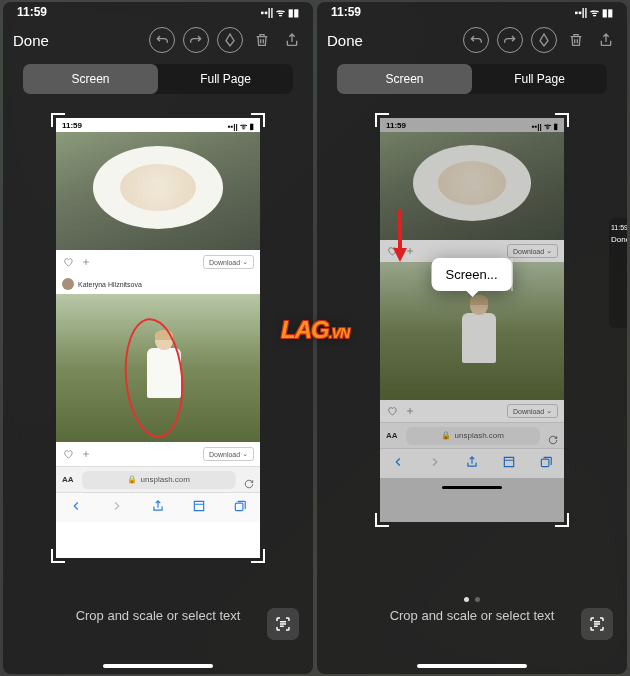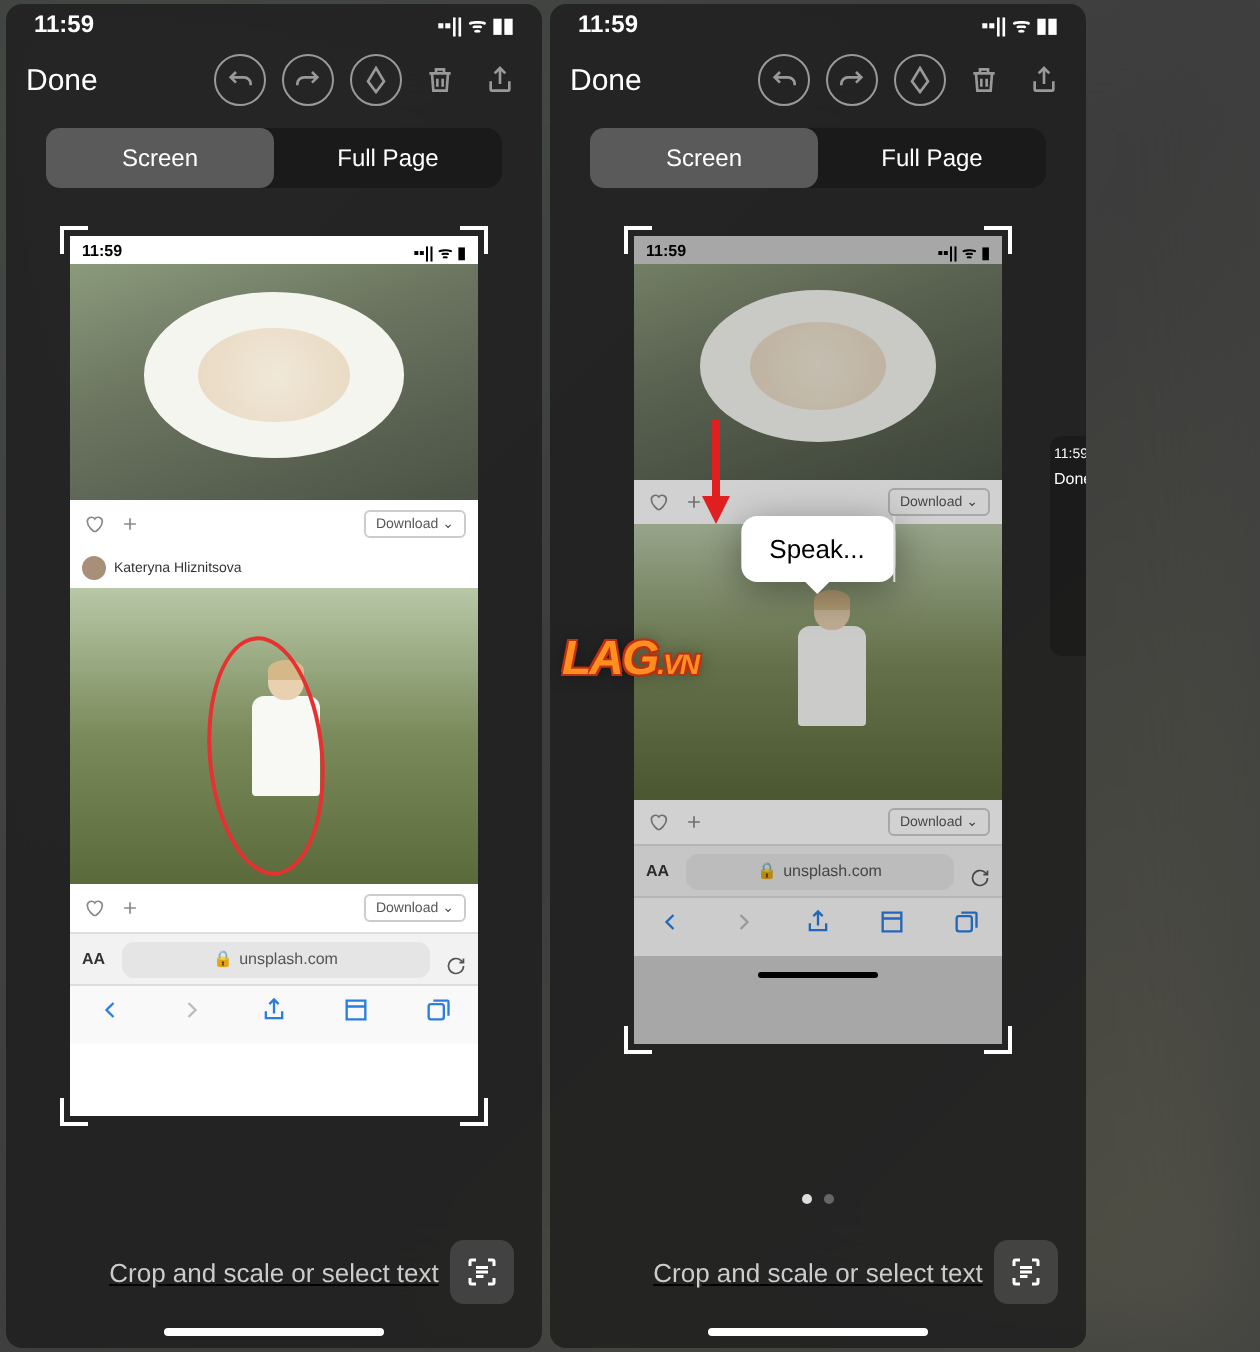--- a/index.html
+++ b/index.html
@@ -1,18 +1,18 @@
 <!DOCTYPE html>
 <html><head>
 <meta charset="utf-8">
 <style>
   * { margin: 0; padding: 0; box-sizing: border-box; font-family: -apple-system, BlinkMacSystemFont, sans-serif; }
   body { width: 630px; height: 676px; background: #404040; display: flex; position: relative; overflow: hidden; }
   .bg-blur { position: absolute; inset: 0; background: linear-gradient(135deg, #4a5a4a, #3a3a3a, #5a5a4a); filter: blur(30px); opacity: 0.7; }
-  .phone { position: relative; width: 268px; height: 672px; background: rgba(30,30,30,0.85); margin: 2px 2px 2px 3px; border-radius: 8px; display: flex; flex-direction: column; overflow: hidden; }
+  .phone { position: relative; width: 310px; height: 672px; background: rgba(30,30,30,0.85); margin: 2px 2px 2px 3px; border-radius: 8px; display: flex; flex-direction: column; overflow: hidden; }
   .phone + .phone { margin-left: 2px; }
   .statusbar { height: 20px; display: flex; justify-content: space-between; align-items: center; padding: 0 14px; color: #fff; font-size: 12px; font-weight: 600; }
   .status-icons { display: flex; gap: 3px; align-items: center; font-size: 10px; }
   .toolbar { height: 36px; display: flex; align-items: center; padding: 0 10px; gap: 8px; }
   .done-btn { color: #fff; font-size: 15px; font-weight: 400; background: none; border: none; margin-right: auto; }
   .tool-icon { width: 26px; height: 26px; border-radius: 13px; display: flex; align-items: center; justify-content: center; color: #999; border: 1.5px solid #999; }
   .tool-icon.noborder { border: none; width: 22px; }
   .tool-icon svg { width: 16px; height: 16px; stroke: currentColor; fill: none; stroke-width: 2; }
   .seg-control { display: flex; background: rgba(20,20,20,0.6); border-radius: 8px; margin: 6px 20px; height: 30px; }
   .seg-item { flex: 1; display: flex; align-items: center; justify-content: center; color: #fff; font-size: 12px; border-radius: 7px; }
@@ -45,21 +45,21 @@
   .child-hair { position: absolute; top: 0; left: 0; right: 0; height: 10px; background: #d4b888; border-radius: 50% 50% 0 0; }
   .child-body { width: 34px; height: 50px; background: #f8f8f5; border-radius: 6px 6px 2px 2px; margin: -2px auto 0; }
   .red-circle { position: absolute; top: 16%; left: 34%; width: 58px; height: 120px; border: 2.5px solid #e83030; border-radius: 50%; transform: rotate(-5deg); }
   .safari-bar { height: 26px; background: #f2f2f2; display: flex; align-items: center; padding: 0 6px; gap: 8px; border-top: 0.5px solid #ddd; }
   .aa { font-size: 8px; font-weight: 700; color: #333; }
   .url-box { flex: 1; background: #e5e5e5; border-radius: 6px; height: 18px; display: flex; align-items: center; justify-content: center; font-size: 8px; color: #555; gap: 3px; }
   .refresh-ic { width: 10px; height: 10px; }
   .safari-bottom { height: 30px; display: flex; justify-content: space-around; align-items: center; background: #f9f9f9; border-top: 0.5px solid #ddd; }
   .safari-bottom svg { width: 14px; height: 14px; stroke: #2b7de0; fill: none; stroke-width: 2; }
   .safari-bottom .dim svg { stroke: #bbb; }
-  .bottom-bar { height: 56px; display: flex; align-items: center; justify-content: center; position: relative; padding: 0 12px; text-decoration: underline; }
+  .bottom-bar { height: 56px; display: flex; align-items: flex-start; justify-content: center; position: relative; padding: 0 12px; }
   .hint-text { color: #ccc; font-size: 13px; }
   .scan-btn { position: absolute; right: 14px; width: 32px; height: 32px; background: rgba(80,80,80,0.7); border-radius: 7px; display: flex; align-items: center; justify-content: center; }
   .scan-btn svg { width: 18px; height: 18px; stroke: #fff; fill: none; stroke-width: 2; }
   .home-ind { width: 110px; height: 4px; background: #fff; border-radius: 3px; margin: 0 auto 6px; }
   .context-menu { position: absolute; top: 158px; left: 50%; transform: translateX(-50%); background: #fff; border-radius: 8px; display: flex; box-shadow: 0 4px 20px rgba(0,0,0,0.4); z-index: 10; }
   .ctx-item { padding: 9px 14px; font-size: 13px; color: #000; border-right: 0.5px solid #ddd; }
   .ctx-item:last-child { border-right: none; }
   .ctx-arrow { position: absolute; bottom: -6px; left: 50%; transform: translateX(-50%); width: 0; height: 0; border-left: 7px solid transparent; border-right: 7px solid transparent; border-top: 7px solid #fff; }
   .red-arrow { position: absolute; top: 108px; left: 74px; z-index: 11; }
   .page-dots { display: flex; gap: 6px; justify-content: center; margin-bottom: 6px; }
@@ -253,21 +253,21 @@
   <div class="seg-control">
     <div class="seg-item active">Screen</div>
     <div class="seg-item">Full Page</div>
   </div>
   <div class="canvas">
     <svg class="red-arrow" width="18" height="56" viewBox="0 0 18 56">
       <line x1="9" y1="2" x2="9" y2="44" stroke="#e02020" stroke-width="4"></line>
       <polygon points="9,54 2,40 16,40" fill="#e02020"></polygon>
     </svg>
     <div class="context-menu">
-      <div class="ctx-item">Speak...</div>
+      <div class="ctx-item">Screen...</div>
       <div class="ctx-arrow"></div>
     </div>
     <div class="crop-frame second">
       <div class="corner tl"></div>
       <div class="corner tr"></div>
       <div class="corner bl"></div>
       <div class="corner br"></div>
       <div class="screenshot-content" style="filter:brightness(0.82)">
         <div class="ss-status">
           <span>11:59</span>

